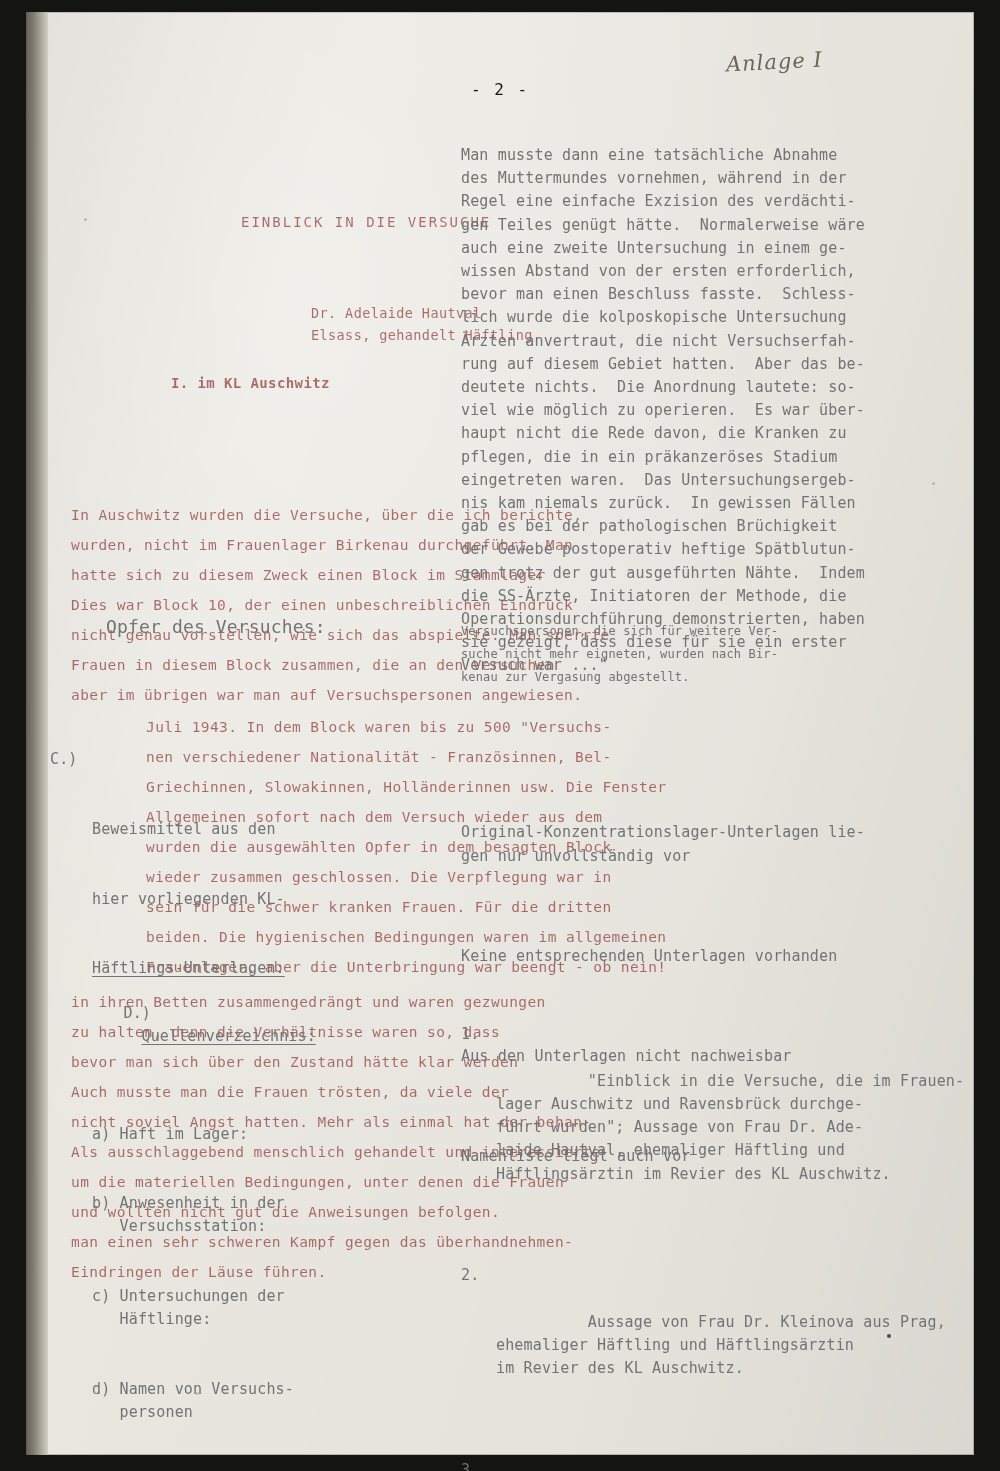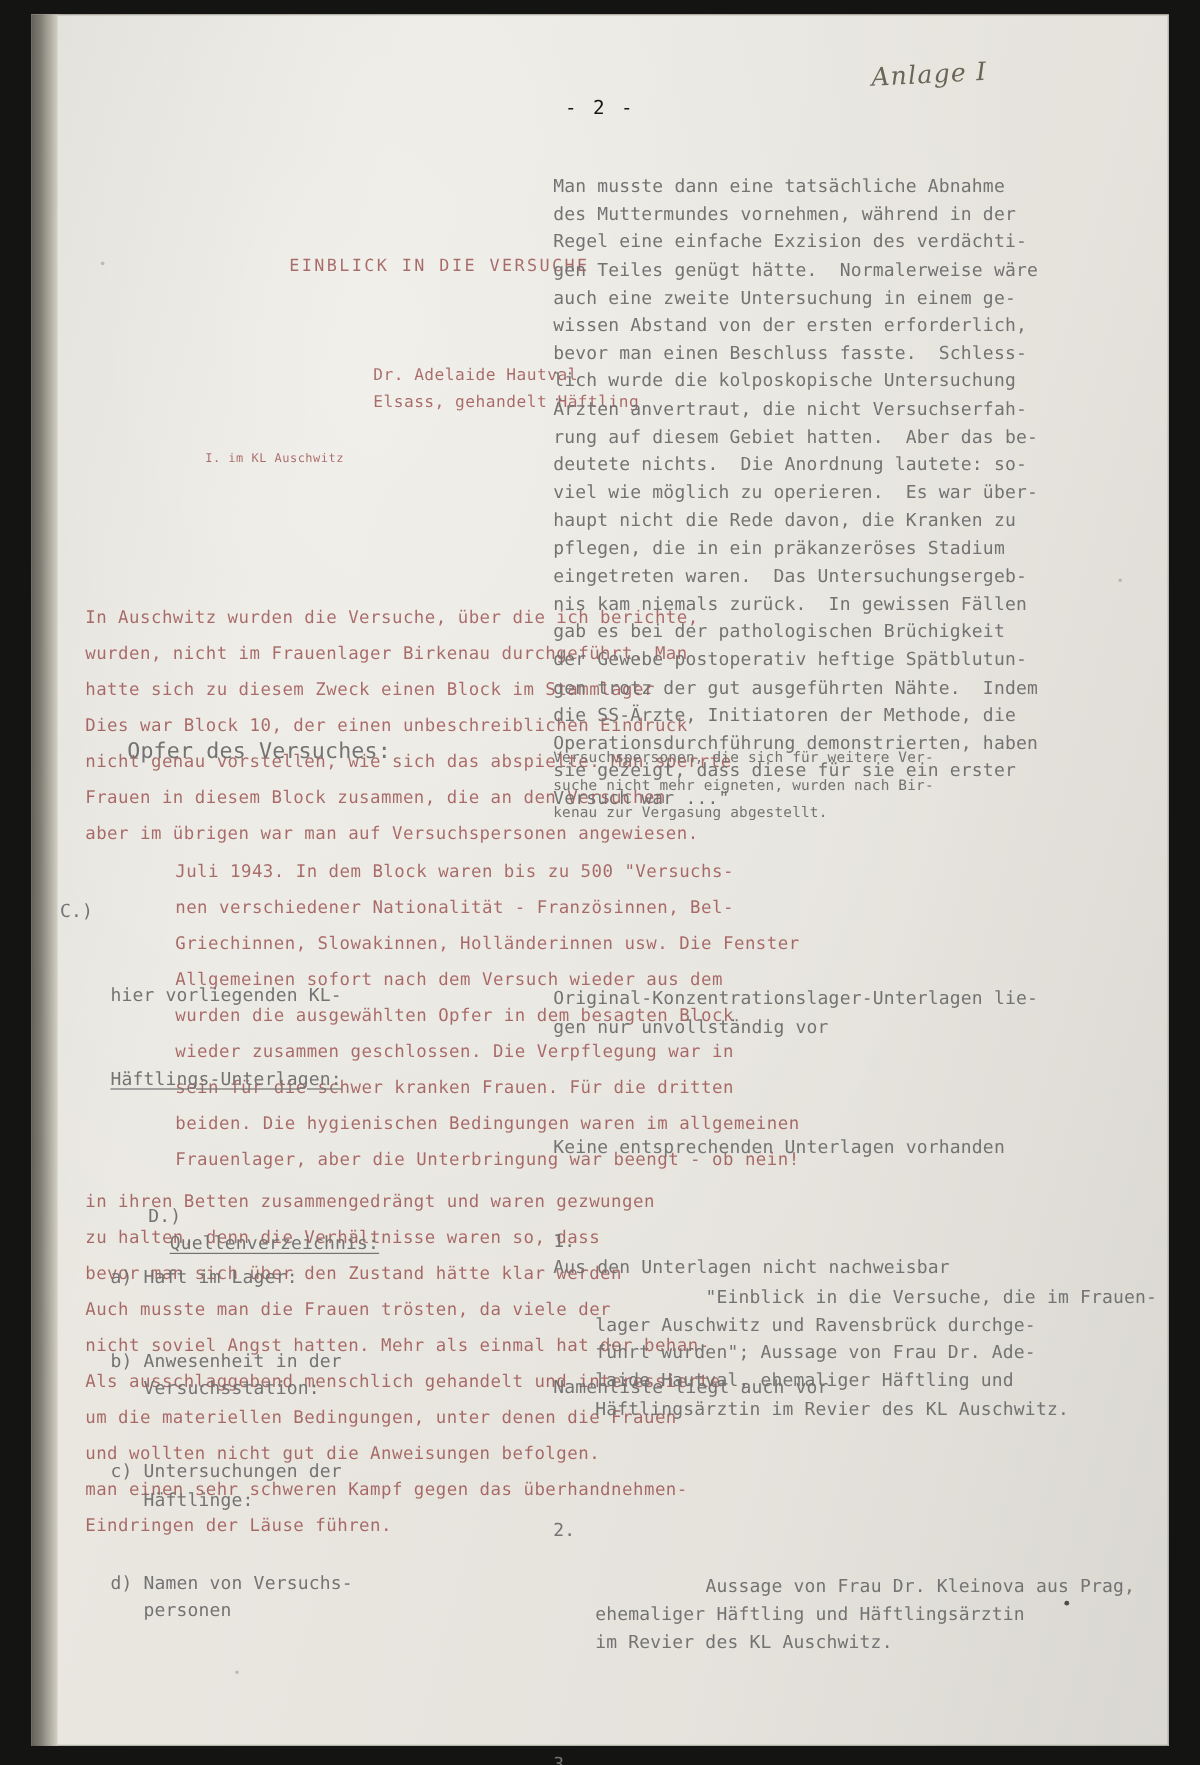--- a/index.html
+++ b/index.html
@@ -196,21 +196,21 @@
 
 <div class="page-frame">
   <div class="sheet">
     <div class="binding"></div>
 
     <div class="content">
 
       <div class="ghost heading" style="left:215px; top:195px; width:520px; letter-spacing:2px;">EINBLICK IN DIE VERSUCHE</div>
       <div class="ghost" style="left:285px; top:290px; width:420px; font-size:13.5px; line-height:22px;">Dr. Adelaide Hautval</div>
       <div class="ghost" style="left:285px; top:312px; width:420px; font-size:13.5px; line-height:22px;">Elsass, gehandelt Häftling</div>
-      <div class="ghost" style="left:145px; top:360px; width:420px; font-size:10px; line-height:22px;">I. im KL Auschwitz</div>
+      <div class="ghost" style="left:145px; top:360px; width:420px; font-size:14px; line-height:22px;font-weight:bold;">I. im KL Auschwitz</div>
 
       <div class="ghost" style="left:45px; top:488px; width:900px;">In Auschwitz wurden die Versuche, über die ich berichte,
 wurden, nicht im Frauenlager Birkenau durchgeführt. Man
 hatte sich zu diesem Zweck einen Block im Stammlager
 Dies war Block 10, der einen unbeschreiblichen Eindruck
 nicht genau vorstellen, wie sich das abspielte. Man sperrte
 Frauen in diesem Block zusammen, die an den Versuchen
 aber im übrigen war man auf Versuchspersonen angewiesen.</div>
       <div class="ghost" style="left:120px; top:700px; width:860px;">Juli 1943. In dem Block waren bis zu 500 "Versuchs-
 nen verschiedener Nationalität - Französinnen, Bel-
@@ -262,20 +262,21 @@
 
       <div class="typed after-quote">Versuchspersonen, die sich für weitere Ver-
 suche nicht mehr eigneten, wurden nach Bir-
 kenau zur Vergasung abgestellt.</div>
 
       <div class="typed opfer">Opfer des Versuches:</div>
 
       <div class="typed sec-c">
         <div style="position:relative;">
           <span style="position:absolute; left:0; top:0;">C.)</span>
+          <span style="display:block; margin-left:42px;">Beweismittel aus den</span>
           <span style="display:block; margin-left:42px;">hier vorliegenden KL-</span>
           <span class="underline" style="display:block; margin-left:42px;">Häftlings-Unterlagen:</span>
         </div>
         <div class="items-c">
           <div class="item" style="white-space:pre;">a) Haft im Lager:</div>
           <div class="item" style="white-space:pre;">b) Anwesenheit in der
    Versuchsstation:</div>
           <div class="item" style="white-space:pre;">c) Untersuchungen der
    Häftlinge:</div>
           <div class="item" style="white-space:pre;">d) Namen von Versuchs-

